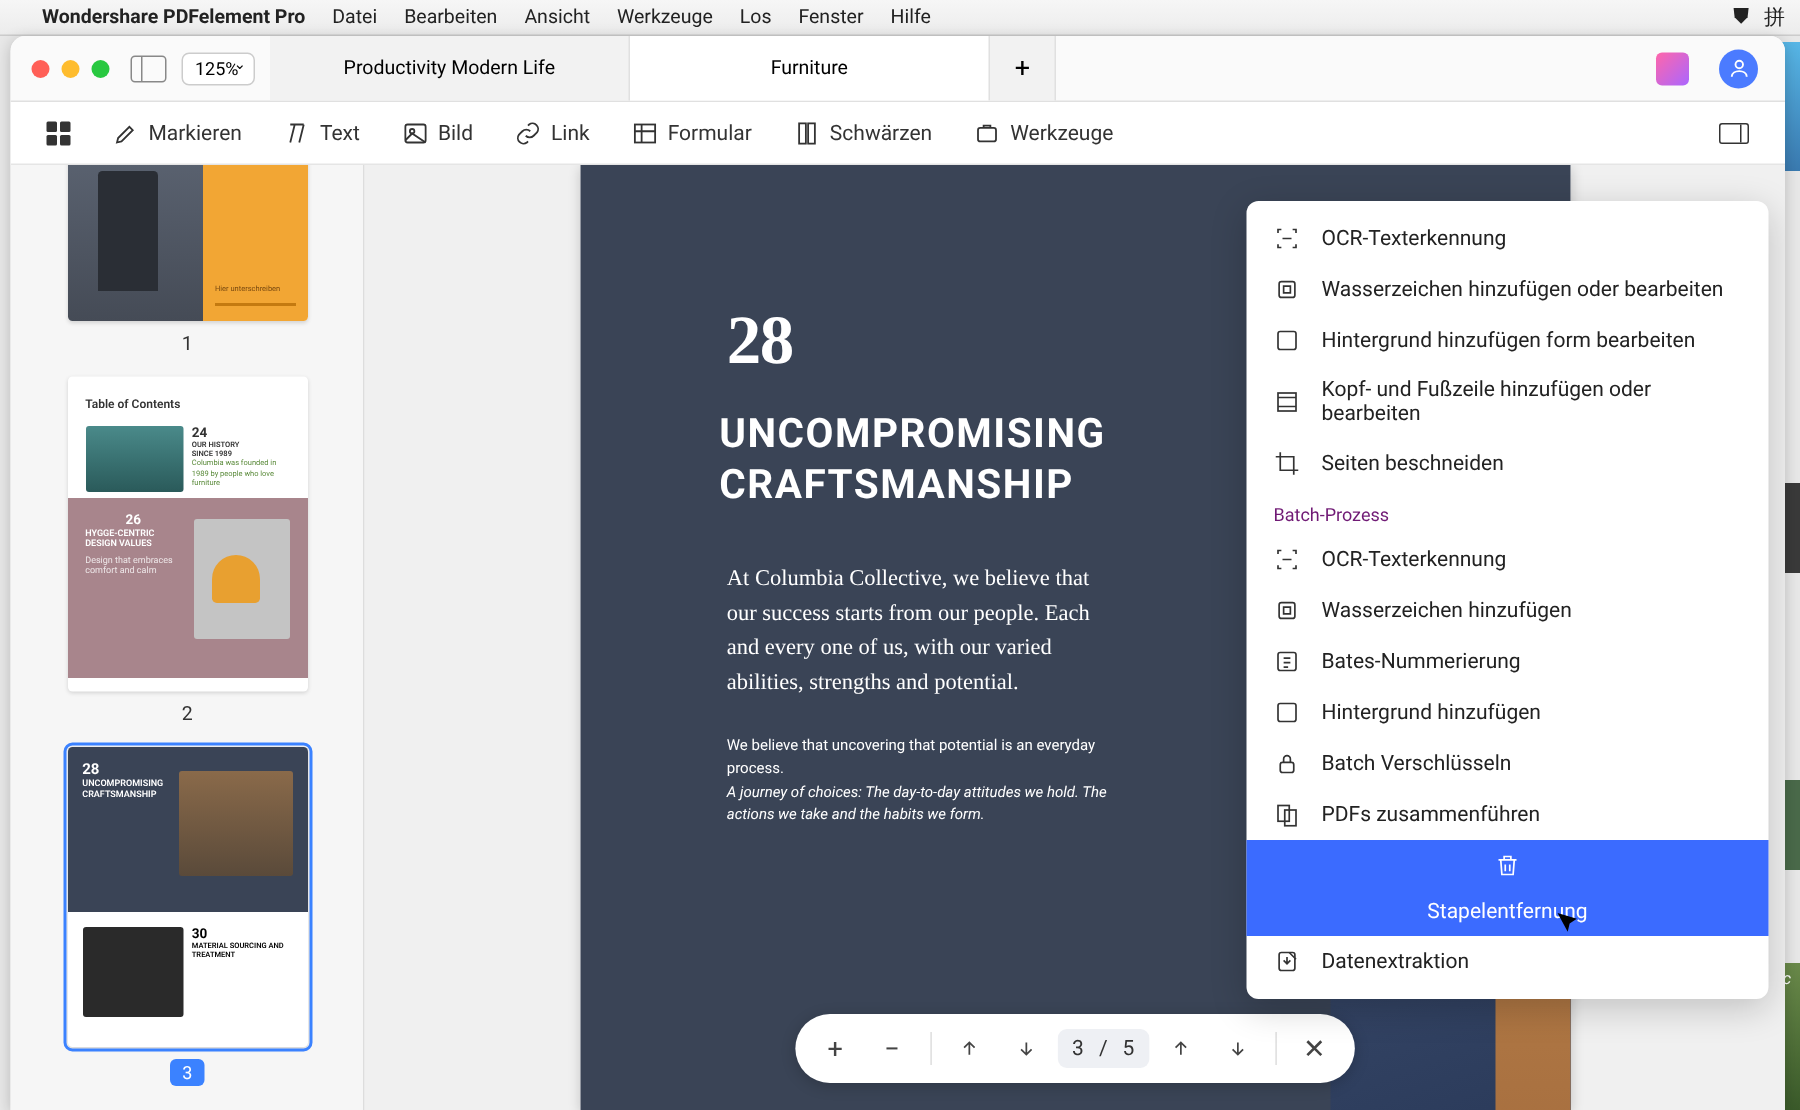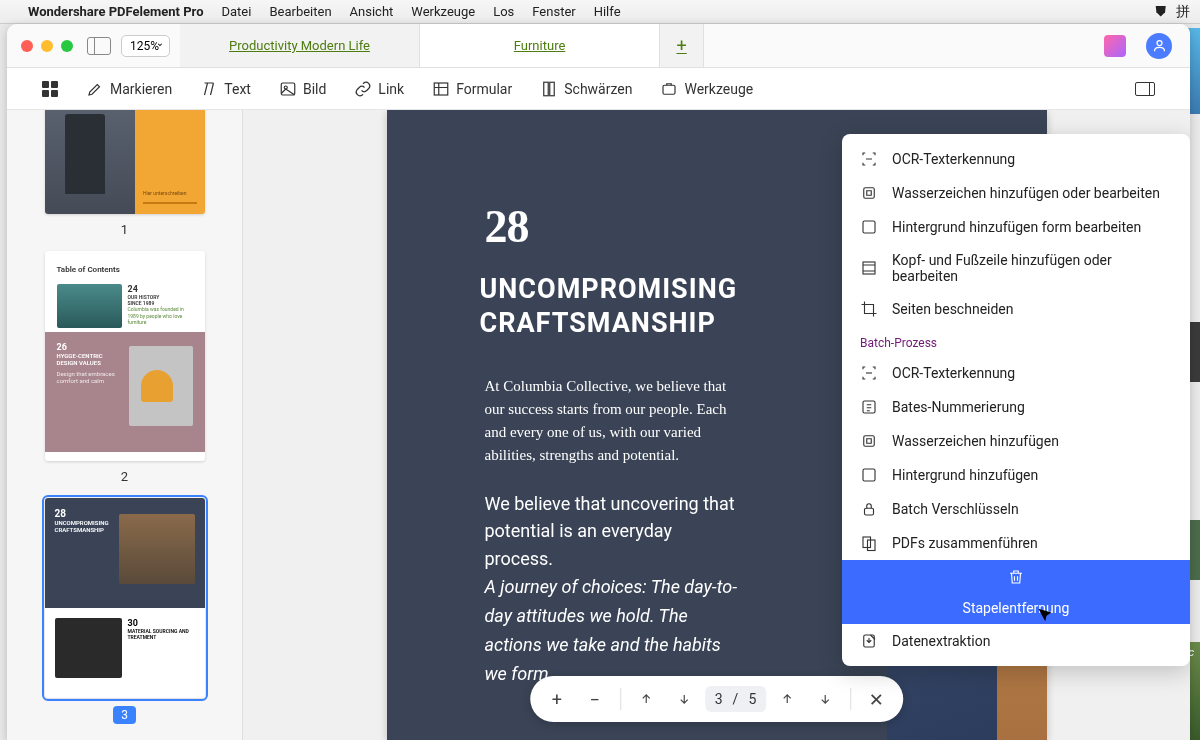--- a/index.html
+++ b/index.html
@@ -17,29 +17,29 @@
 
 .titlebar { height:44px; display:flex; align-items:center; border-bottom:1px solid #e0e0e0; background:#fafafa;}
 .traffic { display:flex; gap:8px; padding:0 14px;}
 .traffic span { width:12px; height:12px; border-radius:50%; }
 .traffic .r{background:#ff5f57;} .traffic .y{background:#febc2e;} .traffic .g{background:#28c840;}
 .sidebar-toggle { width:24px; height:18px; border:1px solid #888; border-radius:3px; margin-right:10px; position:relative;}
 .sidebar-toggle::before{content:"";position:absolute;left:6px;top:0;bottom:0;width:1px;background:#888;}
 .zoom-select { border:1px solid #ccc; border-radius:5px; padding:3px 10px 3px 8px; font-size:12px; background:#fff; position:relative; margin-right:10px;}
 .zoom-select::after{content:"⌄";position:absolute;right:5px;top:1px;font-size:10px;}
 .tabs { display:flex; flex:1; height:100%; align-items:stretch;}
-.tab { flex:0 0 240px; display:flex; align-items:center; justify-content:center; font-size:13px; color:#4d7c0f; border-right:1px solid #e0e0e0; background:#f2f2f2;text-decoration:underline;}
+.tab { flex:0 0 240px; display:flex; align-items:center; justify-content:center; font-size:13px; color:#000000; border-right:1px solid #e0e0e0; background:#f2f2f2;}
 .tab.active { background:#fff; }
 .tab.add { flex:0 0 44px; font-size:18px; background:#f2f2f2;}
 .title-right { margin-left:auto; display:flex; align-items:center; gap:20px; padding:0 18px;}
 .app-icon { width:22px; height:22px; background:linear-gradient(135deg,#f6a,#a6f); border-radius:4px;}
 .user-icon { width:26px; height:26px; background:#4b7bff; border-radius:50%; display:flex; align-items:center; justify-content:center; color:#fff; font-size:14px;}
 
 
-.toolbar { height:42px; display:flex; align-items:center; gap:28px; padding:0 35px; border-bottom:1px solid #e5e5e5; font-size:14px; color:#333; background:#fff;}
+.toolbar { height:42px; display:flex; align-items:center; gap:28px; padding:0 24px; border-bottom:1px solid #e5e5e5; font-size:14px; color:#333; background:#fff;}
 .tool { display:flex; align-items:center; gap:6px; cursor:pointer;}
 .tool svg, .tool .ico { width:18px; height:18px; stroke:#333; fill:none; stroke-width:1.6;}
 .grid-ico{width:16px;height:16px;display:grid;grid-template-columns:1fr 1fr;gap:2px;}
 .grid-ico span{background:#333;border-radius:1px;}
 .panel-ico { width:20px; height:14px; border:1.5px solid #333; border-radius:2px; position:relative;}
 .panel-ico::after{content:"";position:absolute;right:4px;top:0;bottom:0;width:1.5px;background:#333;}
 
 
 .body { flex:1; display:flex; overflow:hidden; background:#f0f0f0;}
 
@@ -62,21 +62,21 @@
 
 .t2 { height:210px; padding:14px 12px 0 12px; font-size:6px; color:#333;}
 .t2 .title{font-size:8px;font-weight:600;margin-bottom:10px;}
 .t2 .row1{display:flex;gap:6px;margin-bottom:4px;}
 .t2 .sofa{flex:1;height:44px;background:linear-gradient(#4a8a8a,#2a5a5a);border-radius:2px;}
 .t2 .txt1{flex:1;}
 .t2 .big{font-size:9px;font-weight:700;}
 .t2 .green{color:#5a8a3a;font-size:5px;line-height:1.3;}
 .t2 .bottom{margin:4px -12px 0 -12px;background:#a8858c;height:120px;padding:10px 12px;display:flex;gap:8px;}
 .t2 .bottom .bt{flex:1;font-size:6px;color:#fff;}
-.t2 .bottom .bbig{font-size:9px;font-weight:700;}
+.t2 .bottom .bbig{font-size:9px;font-weight:700;text-align:center;}
 .t2 .chair{flex:1;height:80px;background:#c4c4c4;margin-top:4px;border-radius:2px;position:relative;}
 .t2 .chair::after{content:"";position:absolute;left:20%;top:30%;width:50%;height:40%;background:#e8a030;border-radius:50% 50% 10% 10%;}
 
 
 .t3 { height:200px; }
 .t3 .top{height:110px;background:#3a4456;padding:10px;display:flex;gap:6px;}
 .t3 .top .tt{flex:1;color:#fff;font-size:6px;}
 .t3 .top .tbig{font-size:10px;font-weight:700;}
 .t3 .workshop{flex:1.3;height:70px;background:linear-gradient(#8a6a4a,#5a4a3a);border-radius:2px;margin-top:6px;}
 .t3 .bot{height:90px;display:flex;padding:10px 10px 0 10px;gap:6px;}
@@ -84,28 +84,28 @@
 .t3 .bot .bt{flex:1;font-size:6px;}
 .t3 .bot .bbig{font-size:9px;font-weight:700;}
 
 
 .canvas { flex:1; position:relative; overflow:hidden; background:#f0f0f0; display:flex; justify-content:center;}
 .page { margin-top:0; width:660px; background:#fff; box-shadow:0 2px 8px rgba(0,0,0,.2);}
 .spread-top { height:740px; background:#3a4456; position:relative; color:#fff; padding:90px 0 0 0;}
 .spread-top .num { font-size:46px; font-weight:700; margin-left:98px; font-family:Georgia,serif; letter-spacing:-1px;}
 .spread-top .h1 { font-size:27px; font-weight:700; margin-left:93px; margin-top:20px; letter-spacing:1px; line-height:1.25;}
 .spread-top .p1 { font-size:15px; margin:34px 0 0 98px; width:260px; line-height:1.55; font-family:Georgia,serif;}
-.spread-top .p2 { font-size:18px; margin:22px 0 0 98px; width:260px; line-height:1.55; font-family:Georgia,serif; font-style:italic;}
+.spread-top .p2 { font-size:10px; margin:22px 0 0 98px; width:260px; line-height:1.55; font-family:Georgia,serif; font-style:italic;}
 .spread-top .p2 .first-line { font-style:normal; display:block; }
 .spread-top .photo { position:absolute; right:0; top:210px; width:160px; height:430px; background:linear-gradient(160deg,#b08050 0%,#8a5a3a 30%,#3a4a6a 50%,#2a3a5a 100%); }
 .spread-top .photo::before{content:"";position:absolute;left:10px;top:160px;width:120px;height:140px;background:radial-gradient(ellipse at 40% 30%,#6a4a3a 20%,transparent 25%),linear-gradient(#3a5a8a,#2a4a7a);border-radius:40% 40% 10% 10%;}
 .spread-top .photo::after{content:"";position:absolute;right:0;top:0;width:50px;height:100%;background:linear-gradient(#c89050,#a87040);}
 
 
-.dropdown { position:absolute; top:110px; right:0; width:348px; background:#fff; border-radius:8px; box-shadow:0 6px 24px rgba(0,0,0,.2); padding:8px 0; font-size:14px; z-index:50;}
+.dropdown { position:absolute; top:110px; right:11px; width:348px; background:#fff; border-radius:8px; box-shadow:0 6px 24px rgba(0,0,0,.2); padding:8px 0; font-size:14px; z-index:50;}
 .dd-item { display:flex; align-items:center; gap:14px; padding:8px 18px; cursor:pointer; color:#222;}
 .dd-item.hl { background:#3b6bff; color:#fff;flex-direction:column;}
 .dd-item .ico { width:18px; height:18px; flex-shrink:0; stroke:#333; fill:none; stroke-width:1.5;}
 .dd-item.hl .ico { stroke:#fff;}
 .dd-sep { font-size:12px; color:#701a75; padding:10px 18px 6px 18px;}
 
 
 .pagectl { position:absolute; bottom:18px; left:50%; transform:translateX(-50%); background:#fff; border-radius:24px; box-shadow:0 2px 10px rgba(0,0,0,.2); display:flex; align-items:center; padding:6px 10px; gap:4px; z-index:20;}
 .pagectl .btn { width:34px; height:34px; display:flex; align-items:center; justify-content:center; font-size:18px; color:#444; cursor:pointer; border-radius:50%;}
 .pagectl .sep { width:1px; height:22px; background:#ddd; margin:0 4px;}
@@ -384,31 +384,31 @@
     <div class="dd-sep">Batch-Prozess</div>
     <div class="dd-item">
       <svg class="ico" viewBox="0 0 24 24">
           <path d="M4 7V4h3M20 7V4h-3M4 17v3h3M20 17v3h-3"></path>
           <path d="M8 12h8"></path>
         </svg>
       <span>OCR-Texterkennung</span>
     </div>
     <div class="dd-item">
       <svg class="ico" viewBox="0 0 24 24">
+          <rect x="5" y="5" width="14" height="14" rx="2"></rect>
+          <path d="M9 9h6v6H9z"></path>
+        </svg>
+      <span>Wasserzeichen hinzufügen</span>
+    </div>
+    <div class="dd-item">
+      <svg class="ico" viewBox="0 0 24 24">
           <rect x="4" y="4" width="16" height="16" rx="2"></rect>
           <path d="M9 9h6M9 13h6M9 17h4"></path>
         </svg>
       <span>Bates-Nummerierung</span>
-    </div>
-    <div class="dd-item">
-      <svg class="ico" viewBox="0 0 24 24">
-          <rect x="5" y="5" width="14" height="14" rx="2"></rect>
-          <path d="M9 9h6v6H9z"></path>
-        </svg>
-      <span>Wasserzeichen hinzufügen</span>
     </div>
     <div class="dd-item">
       <svg class="ico" viewBox="0 0 24 24">
           <rect x="4" y="4" width="16" height="16" rx="2"></rect>
         </svg>
       <span>Hintergrund hinzufügen</span>
     </div>
     <div class="dd-item">
       <svg class="ico" viewBox="0 0 24 24">
           <rect x="6" y="11" width="12" height="9" rx="2"></rect>

